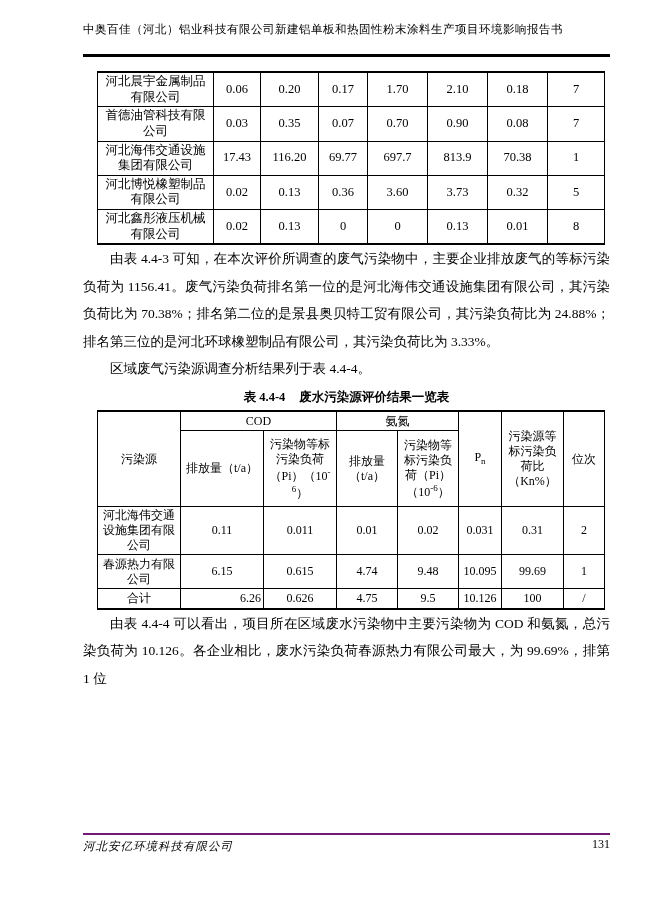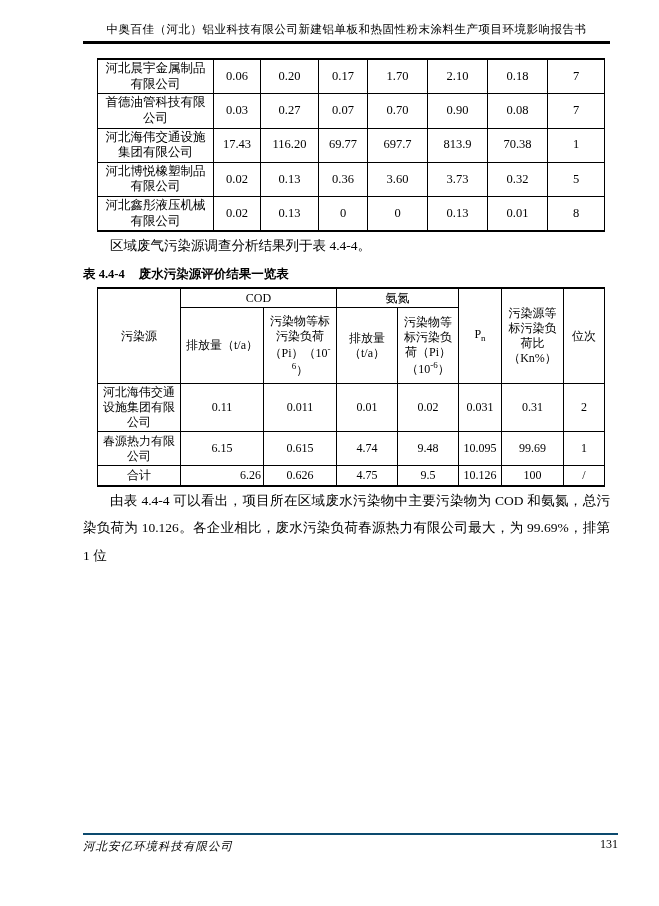--- a/index.html
+++ b/index.html
@@ -8,23 +8,22 @@
     background:#ffffff;
     color:#000000;
     font-family:"Liberation Serif","DejaVu Serif",serif;
     position:relative;
     overflow:hidden;
   }
   .content { margin:0 49px 0 83px; width:527px; }
 
   .doc-header {
     padding-top:22px;
-    padding-bottom:4px;
+    padding-bottom:17px;
     border-bottom:3px solid #000;
-    text-align:center;
     font-size:11.5px;
     letter-spacing:0.5px;
   }
 
   table { border-collapse:collapse; table-layout:fixed; margin-left:14px; width:507px; }
   td {
     border:1px solid #000;
     text-align:center;
     vertical-align:middle;
     font-size:12.5px;
@@ -40,20 +39,21 @@
     margin:0; padding:0;
     font-size:13.5px;
     line-height:27.5px;
     text-align:justify;
     text-indent:2em;
   }
   .para1 { margin-top:8px; }
 
   .table-caption {
     margin-top:6px;
+    text-align:center;
     font-size:12.5px;
     font-weight:bold;
     height:19px;
   }
   .table-caption .cap-label { margin-right:14px; }
 
   .t2 { margin-top:2px; border-top:2px solid #000; border-bottom:2px solid #000; }
   .t2 td { font-size:12px; }
   .t2 .hrow1 { height:20px; }
   .t2 .hrow2 { height:76px; }
@@ -61,23 +61,23 @@
   .t2 .brow2 { height:34px; }
   .t2 .brow3 { height:20px; }
   .t2 td.left-cell { text-align:right; }
   sup { font-size:9px; }
   sub { font-size:9px; }
 
   .para4 { margin-top:4px; }
 
   .doc-footer {
     position:absolute;
-    left:83px; right:41px;
+    left:83px; right:49px;
     top:833px;
-    border-top:2px solid #0c4a6e;
+    border-top:2px solid #701a75;
     display:flex;
     justify-content:space-between;
     padding-top:4px;
     font-size:11.5px;
   }
   .footer-company { font-style:italic; letter-spacing:1px; }
   .footer-pagenum { font-size:12px; margin-top:-2px; }
 </style>
 </head>
 <body>
@@ -104,21 +104,21 @@
       <td>0.20</td>
       <td>0.17</td>
       <td>1.70</td>
       <td>2.10</td>
       <td>0.18</td>
       <td>7</td>
     </tr>
     <tr>
       <td>首德油管科技有限公司</td>
       <td>0.03</td>
-      <td>0.27</td>
+      <td>0.35</td>
       <td>0.07</td>
       <td>0.70</td>
       <td>0.90</td>
       <td>0.08</td>
       <td>7</td>
     </tr>
     <tr>
       <td>河北海伟交通设施集团有限公司</td>
       <td>17.43</td>
       <td>116.20</td>
@@ -144,20 +144,21 @@
       <td>0.13</td>
       <td>0</td>
       <td>0</td>
       <td>0.13</td>
       <td>0.01</td>
       <td>8</td>
     </tr>
   </tbody>
     </table>
 
+  <p class="body-text para1">由表 4.4-3 可知，在本次评价所调查的废气污染物中，主要企业排放废气的等标污染负荷为 1156.41。废气污染负荷排名第一位的是河北海伟交通设施集团有限公司，其污染负荷比为 70.38%；排名第二位的是景县奥贝特工贸有限公司，其污染负荷比为 24.88%；排名第三位的是河北环球橡塑制品有限公司，其污染负荷比为 3.33%。</p>
   <p class="body-text">区域废气污染源调查分析结果列于表 4.4-4。</p>
 
   <div class="table-caption">
     <span class="cap-label">表 4.4-4</span><span>废水污染源评价结果一览表</span>
   </div>
 
   <table class="t2">
     <colgroup>
       <col style="width:83px">
         <col style="width:83px">

